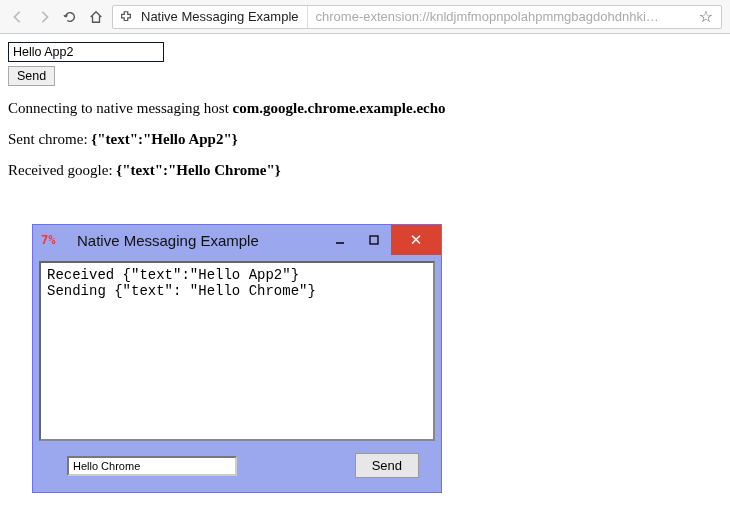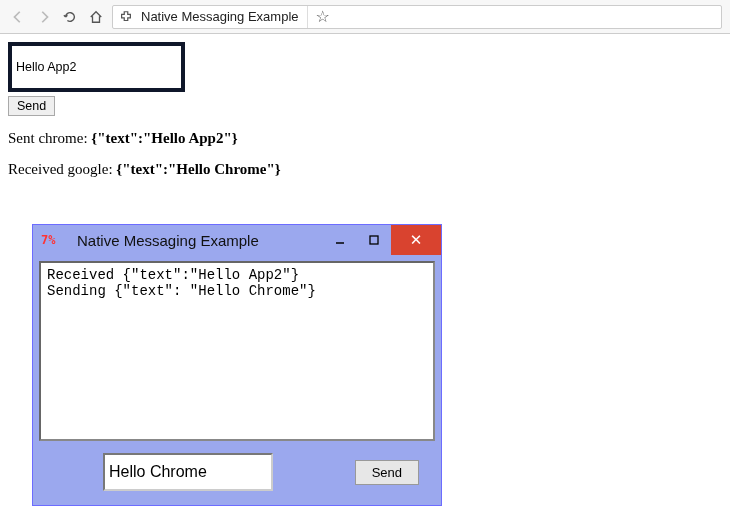--- a/index.html
+++ b/index.html
@@ -78,23 +78,23 @@
   
   .page {
     padding: 8px 8px;
     font-family: "Times New Roman", serif;
     font-size: 15px;
     color: #000;
   }
   .page input[type=text] {
     font-family: Arial, sans-serif;
     font-size: 12.5px;
-    padding: 14px 4px;
-    width: 177px;
-    border: 4px solid #0f172a;
+    padding: 2px 4px;
+    width: 156px;
+    border: 1px solid #0f172a;
   }
   .page .send-btn-web {
     display: inline-block;
     margin-top: 4px;
     padding: 2px 8px;
     font-family: Arial, sans-serif;
     font-size: 12.5px;
     background: #efefef;
     border: 1px solid #a9a9a9;
     cursor: pointer;
@@ -173,25 +173,24 @@
   }
   .nw-bottom {
     display: flex;
     align-items: center;
     justify-content: space-between;
     padding: 12px 8px 8px 28px;
   }
   .nw-input {
     width: 170px;
     font-family: Arial, sans-serif;
-    font-size: 16px;
-    padding: 8px 4px;
+    font-size: 11px;
+    padding: 2px 4px;
     border: 2px inset #ccc;
     background: #fff;
-    margin-left: 36px;
   }
   .nw-send {
     padding: 4px 16px;
     font-family: Arial, sans-serif;
     font-size: 13px;
     background: #e7e7e7;
     border: 1px solid #999;
     cursor: pointer;
     margin-right: 8px;
   }
@@ -220,30 +219,34 @@
         <path d="M2 8 L8 2 L14 8 M4 7v7h8V7" fill="none" stroke="currentColor" stroke-width="1.5"></path>
       </svg>
   </div>
   <div class="omnibox">
     <span class="ext-icon">
       <svg width="14" height="14" viewBox="0 0 16 16">
           <path d="M6 2h4v3h3v4h-3v3H6v-3H3V5h3z" fill="none" stroke="#555" stroke-width="1.4"></path>
         </svg>
     </span>
     <span class="page-title">Native Messaging Example</span>
+    <span class="url">chrome-extension://knldjmfmopnpolahpmmgbagdohdnhki…</span>
     <span class="star">☆</span>
   </div>
 </div>
 
 <div class="page">
   <div>
     <input type="text" value="Hello App2" style="">
   </div>
   <div class="send-btn-web">Send</div>
 
+  <p>
+    <span>Connecting to native messaging host </span><b>com.google.chrome.example.echo</b>
+  </p>
 
   <p>
     <span>Sent chrome: </span><b>{"text":"Hello App2"}</b>
   </p>
 
   <p>
     <span>Received google: </span><b>{"text":"Hello Chrome"}</b>
   </p>
 </div>
 

